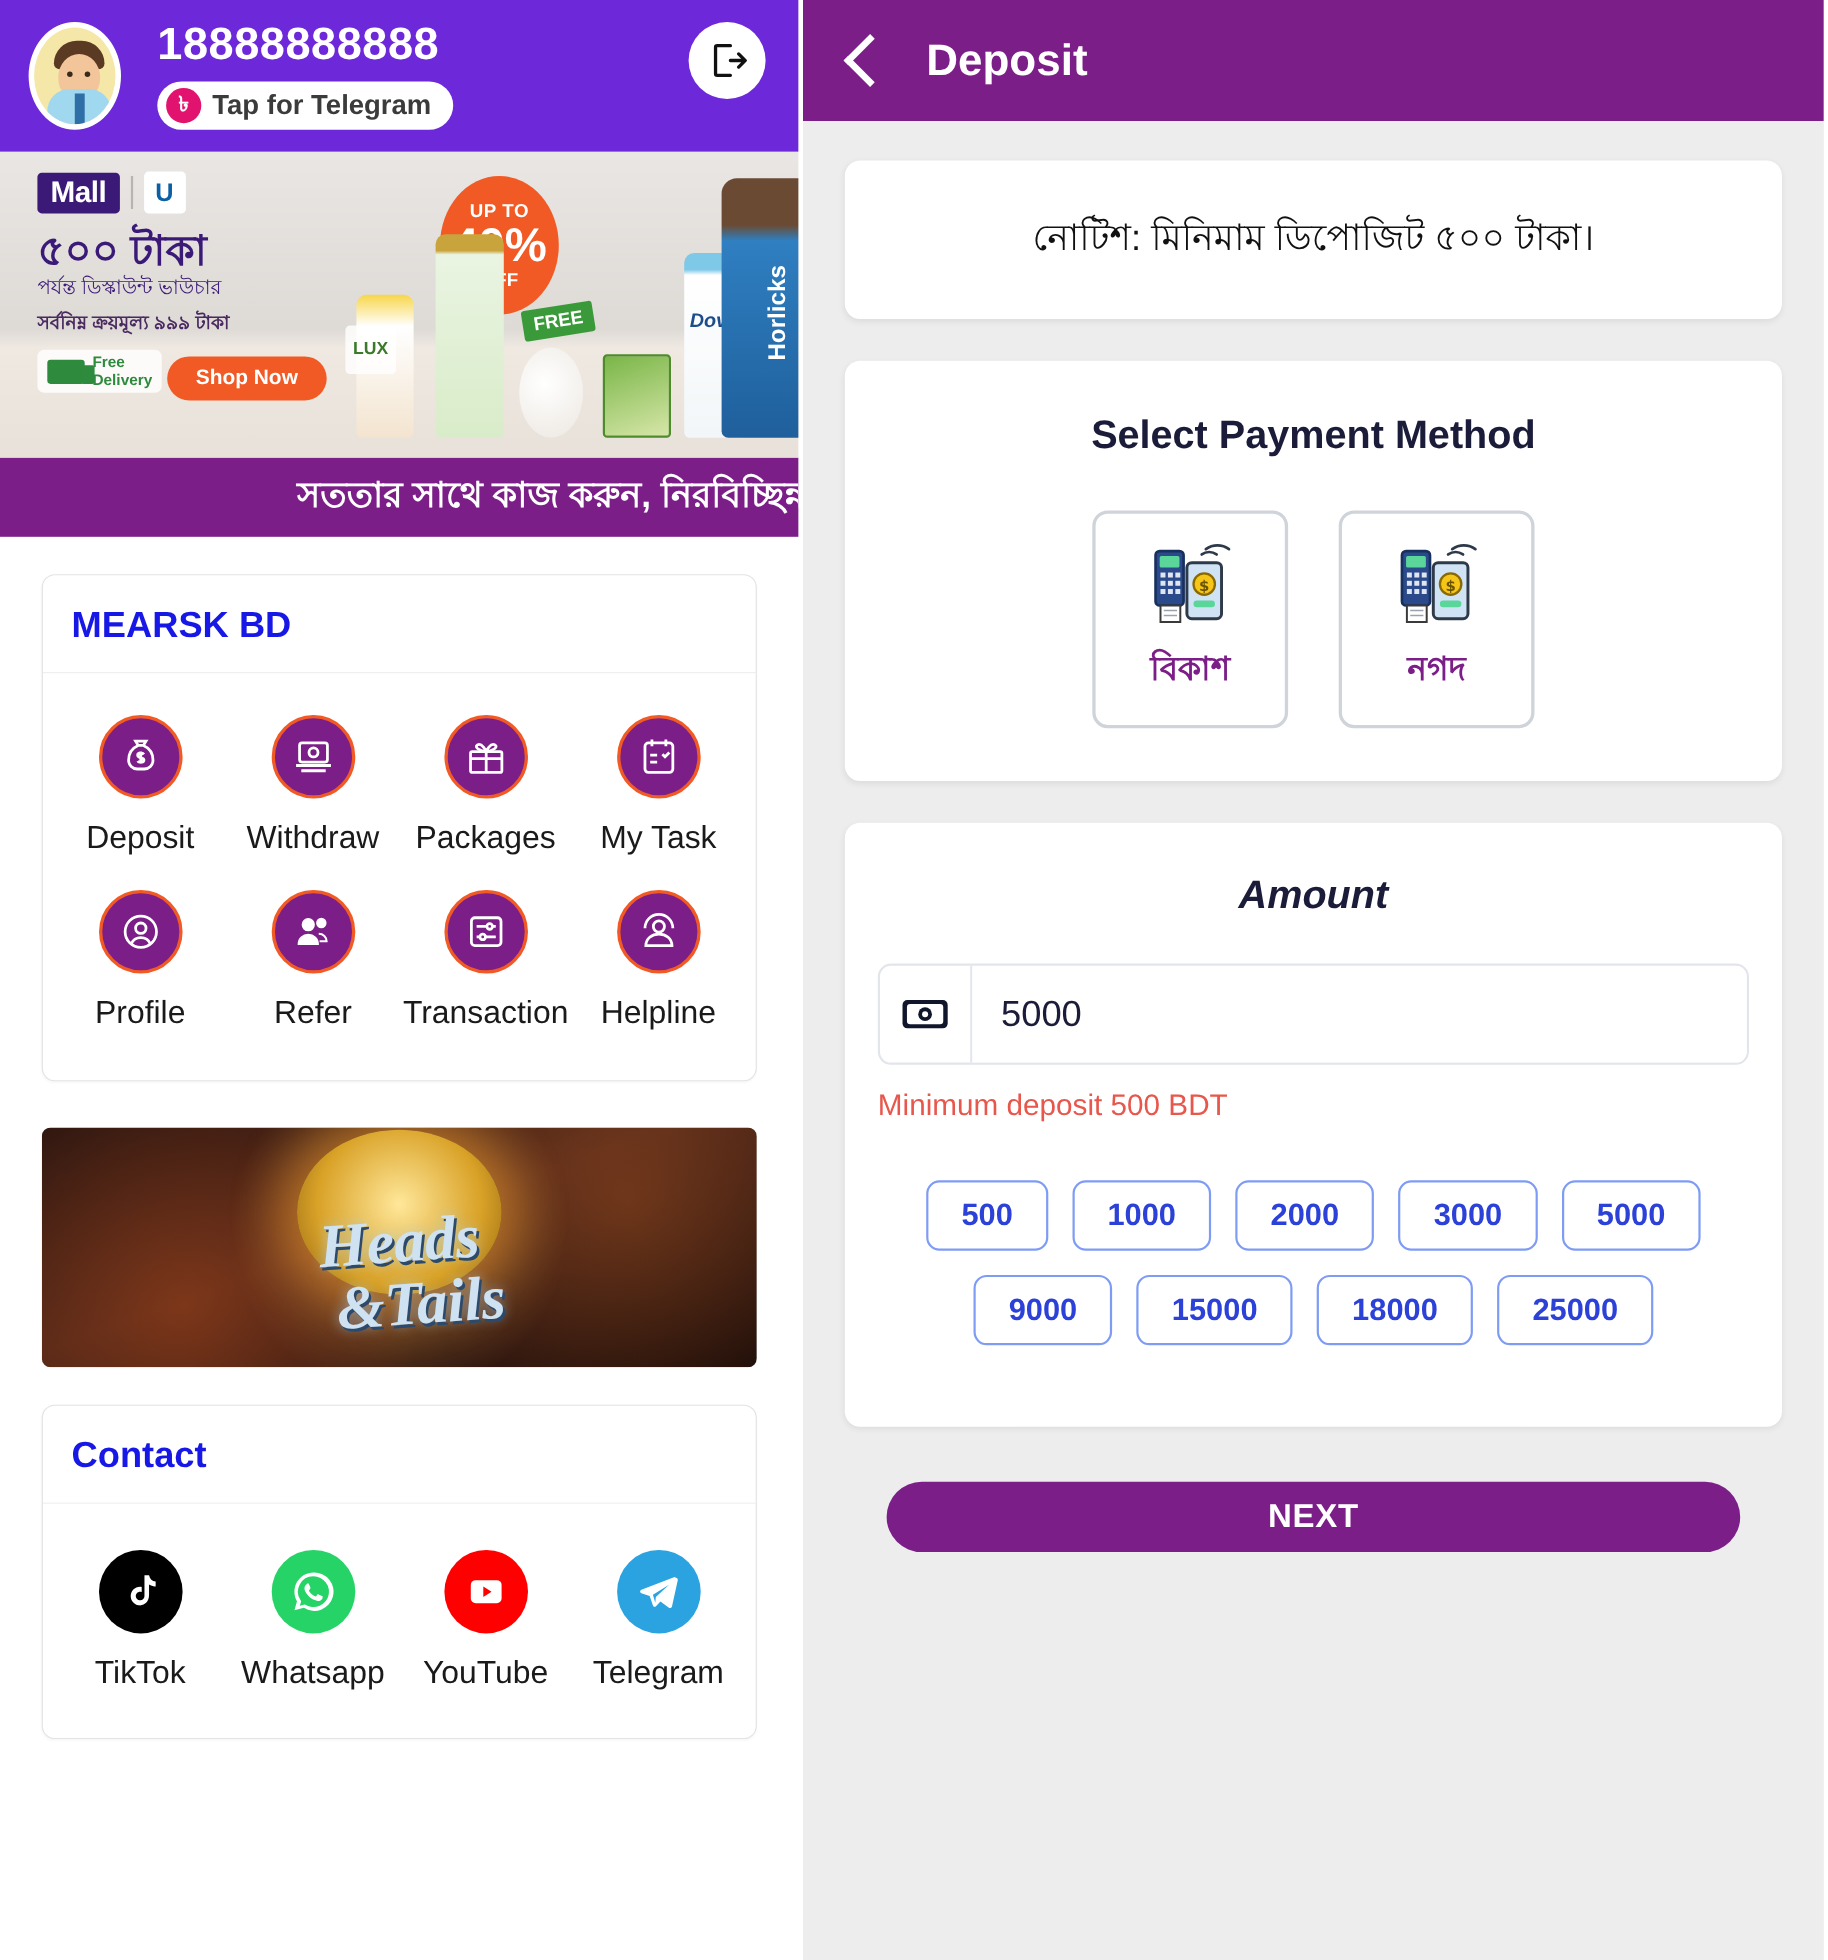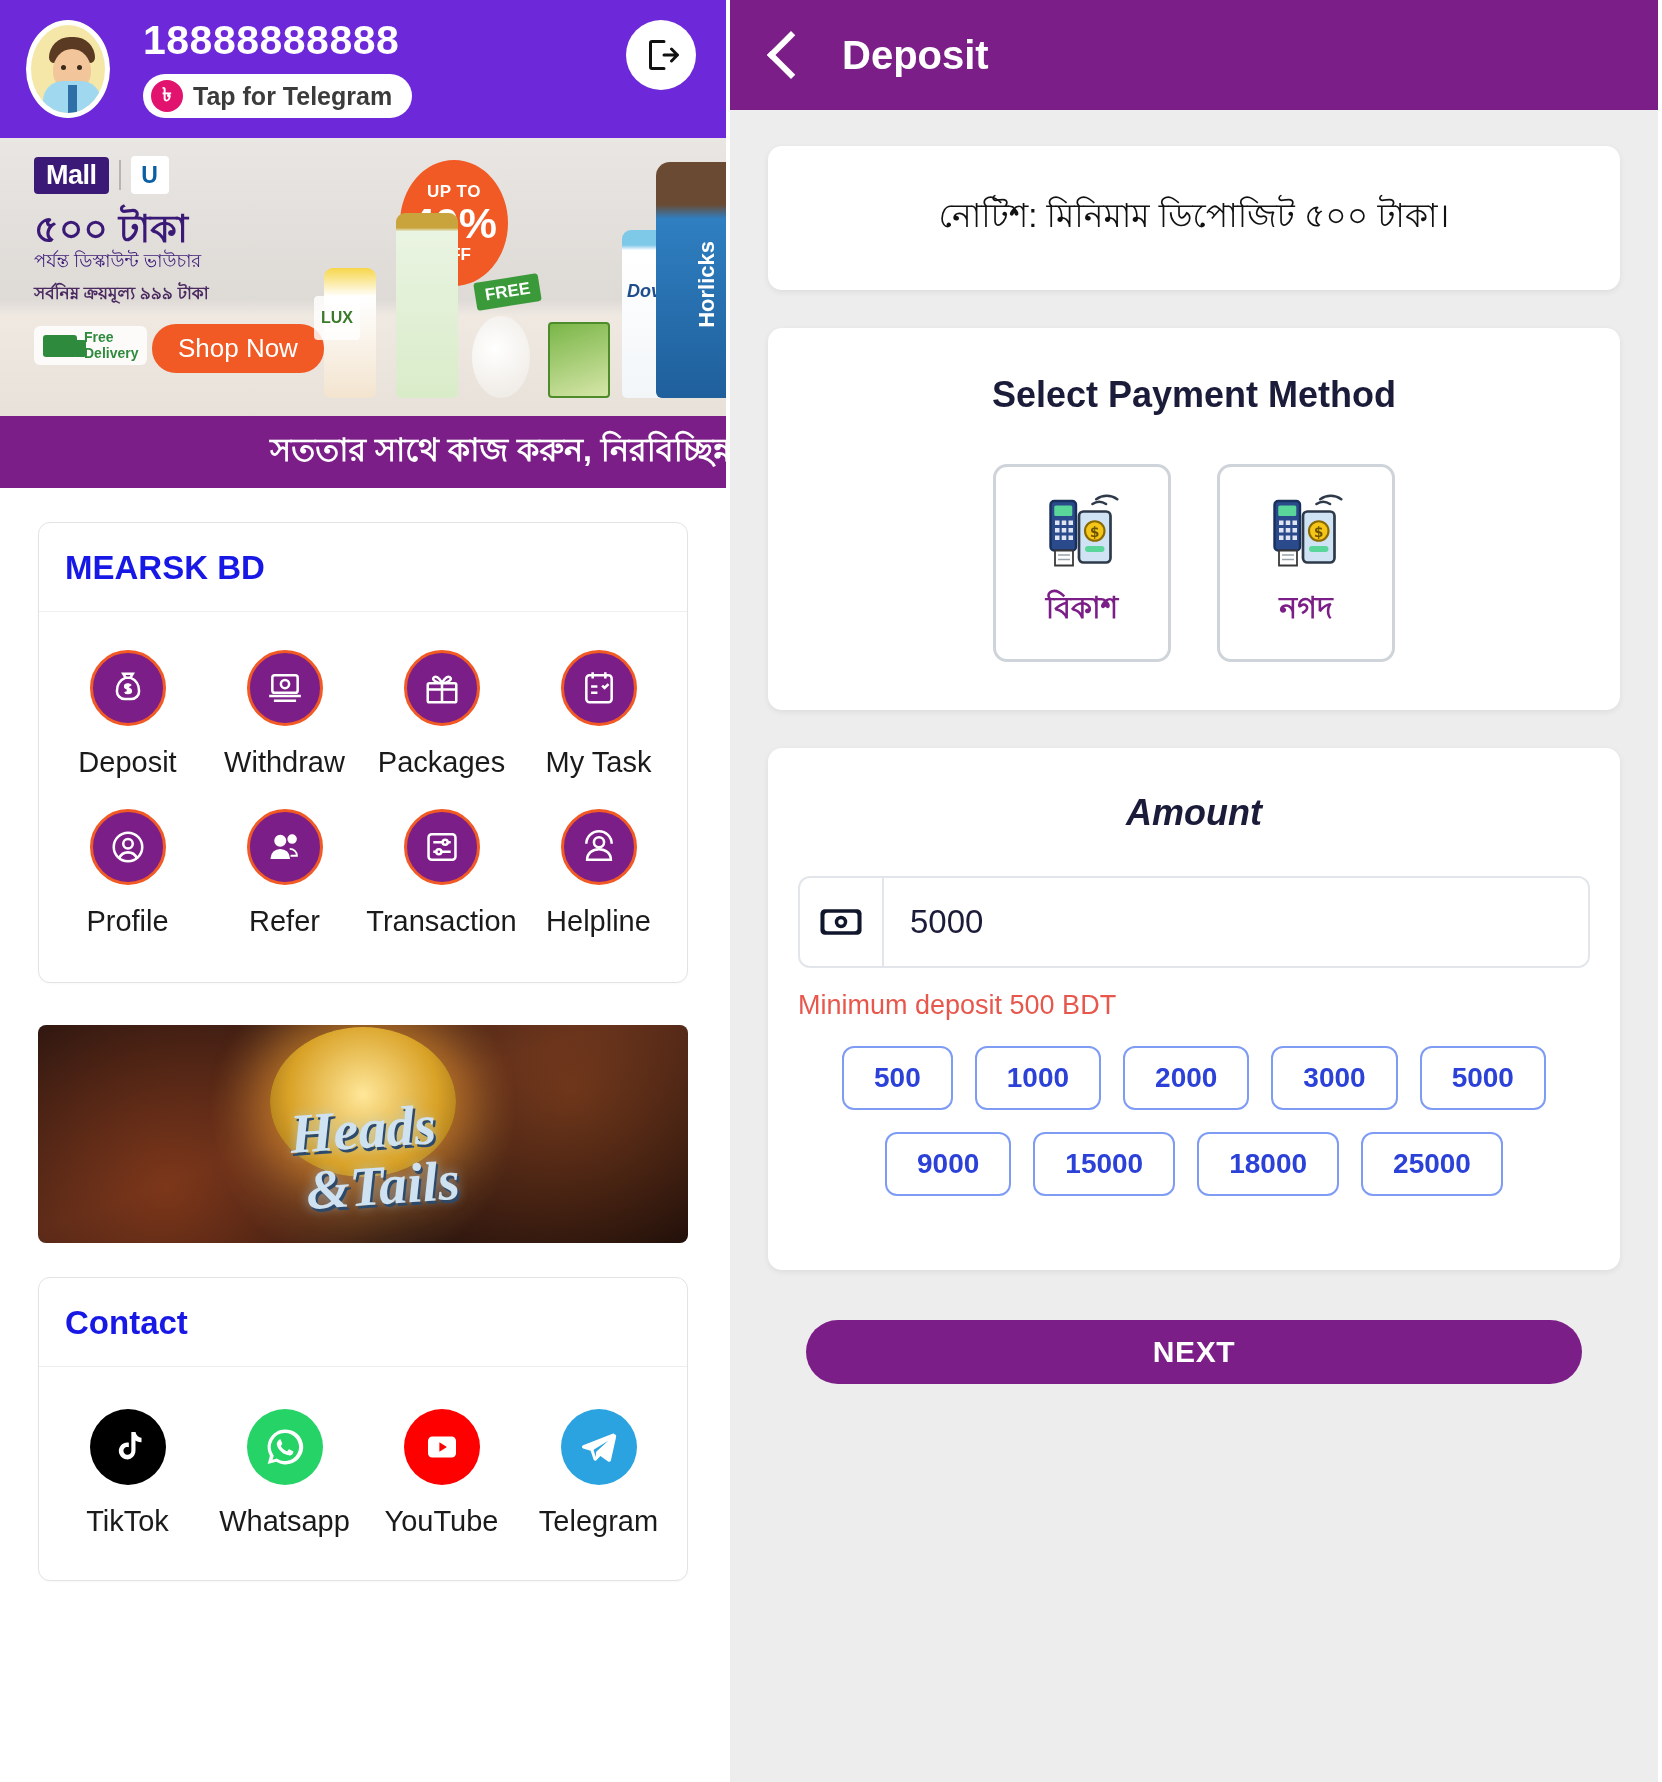--- a/index.html
+++ b/index.html
@@ -73,21 +73,21 @@
   .mall-logo { background: #3b1a77; color: #fff; font-weight: 800; font-size: 27px; padding: 3px 12px; border-radius: 4px; letter-spacing: -0.5px;}
   .mall-div { width: 2px; height: 30px; background: #b9b4b0; }
   .unilever { width: 38px; height: 38px; background: #fff; border-radius: 4px; display:flex;align-items:center;justify-content:center; color:#0b5fa5; font-size: 23px; font-weight: 700;}
   .promo-big { color: #3b1a77; font-weight: 800; font-size: 38px; margin-top: 14px; line-height: 1.12; }
   .promo-sub { color: #3b1a77; font-weight: 400; font-size: 18px; line-height: 1.18; }
   .promo-small { color: #4a2a60; font-weight: 600; font-size: 17px; margin-top: 8px; }
   .free-del { margin-top: 8px; display: inline-flex; align-items: center; gap: 7px; background: rgba(255,255,255,.82); border-radius: 6px; padding: 4px 9px; }
   .truck { width: 34px; height: 22px; background: #2e8b3d; border-radius: 3px; position: relative; }
   .truck::after { content:""; position:absolute; right:-9px; top:5px; width:12px;height:17px;background:#2e8b3d;border-radius:2px;}
   .free-del .t { color:#2e8b3d; font-weight: 800; font-size: 14px; line-height: 1.1;}
-  .shop-now { margin-top: 16px; display:inline-block; background:#F15A24; color:#fff; font-weight:400; font-size:26px; padding: 9px 26px; border-radius: 24px; border: none; cursor: pointer;}
+  .shop-now { margin-top: 16px; display:inline-block; background:#F15A24; color:#fff; font-weight:700; font-size:19px; padding: 9px 26px; border-radius: 24px; border: none; cursor: pointer;}
   .badge40 {
     position: absolute; right: 218px; top: 22px; width: 108px; height: 126px;
     background: #F15A24; border-radius: 50%; color: #fff; text-align:center;
     display:flex; flex-direction:column; align-items:center; justify-content:center;
   }
   .badge40 .u { font-size: 17px; font-weight:700; letter-spacing:.5px;}
   .badge40 .n { font-size: 43px; font-weight: 800; line-height:1;}
   .badge40 .o { font-size: 17px; font-weight:700;}
   .bottles { position:absolute; right: 0; bottom: 18px; height: 215px; width: 420px;}
   .btl { position: absolute; bottom: 0; border-radius: 9px 9px 5px 5px; }
@@ -193,21 +193,21 @@
   }
   .amt-title { text-align:center; font-size: 36px; font-weight: 700; color:#1b1b3a;font-style:italic; }
   .amt-input-wrap {
     margin-top: 42px; display:flex; align-items:stretch;
     border: 2px solid #e2e5ea; border-radius: 12px; overflow:hidden; height: 92px;
   }
   .amt-ico { width: 84px; display:flex; align-items:center; justify-content:center; border-right: 2px solid #e2e5ea; }
   .amt-input { flex:1; border:none; outline:none; font-size: 33px; color:#1b1b3a; padding-left: 26px;
     font-family:"Liberation Sans", sans-serif; background:#fff; }
   .min-note { color:#e8574c; font-size: 27px; margin-top: 22px; }
-  .chips { margin-top: 25px; }
+  .chips { margin-top: 52px; }
   .chip-row { display:flex; justify-content:center; gap: 22px; margin-bottom: 22px; }
   .chip {
     border: 2px solid #7f9cf5; border-radius: 12px; background:#fff;
     color: #2b41d8; font-size: 28px; font-weight: 800;
     padding: 14px 30px; cursor:pointer; min-width: 96px; text-align:center;
   }
   .next-btn {
     margin: 50px 38px 0; width: calc(100% - 76px); height: 64px;
     background: #7B1E87; color:#fff; border:none; border-radius: 46px;
     font-size: 30px; font-weight: 800; letter-spacing: .6px; cursor:pointer;

